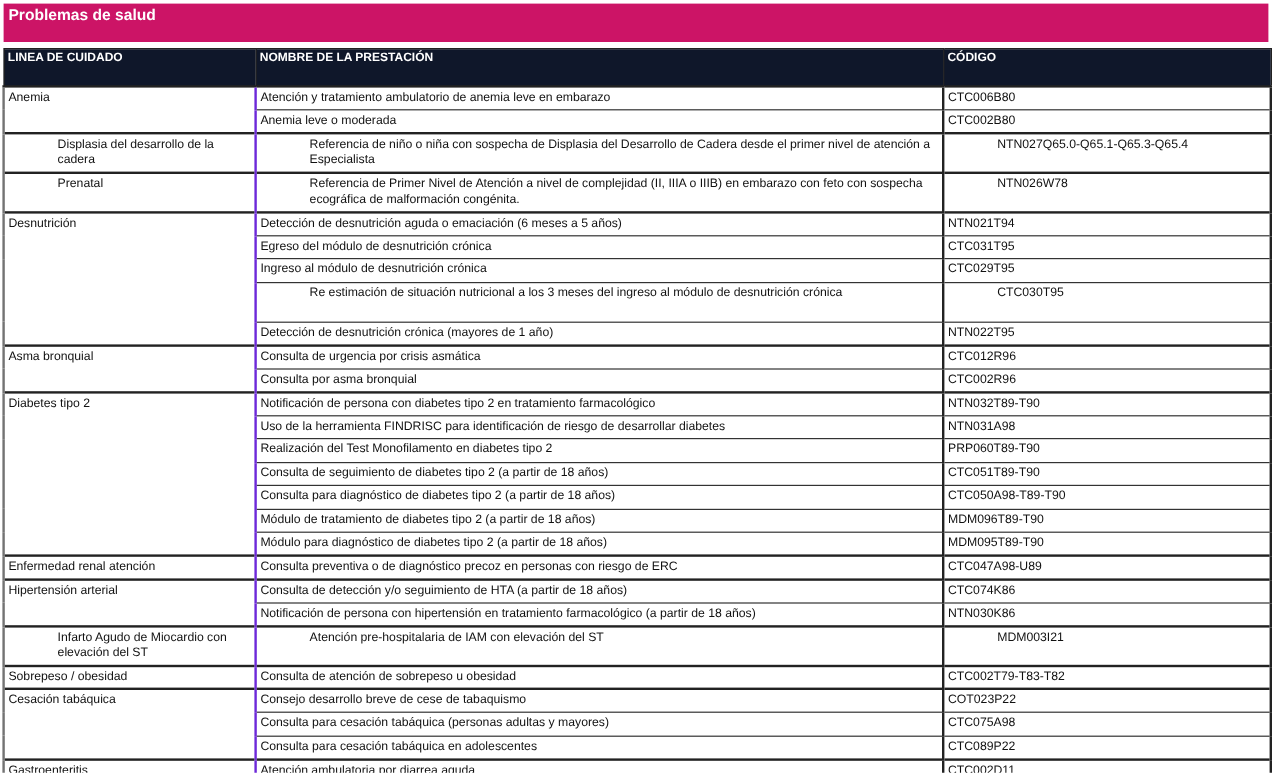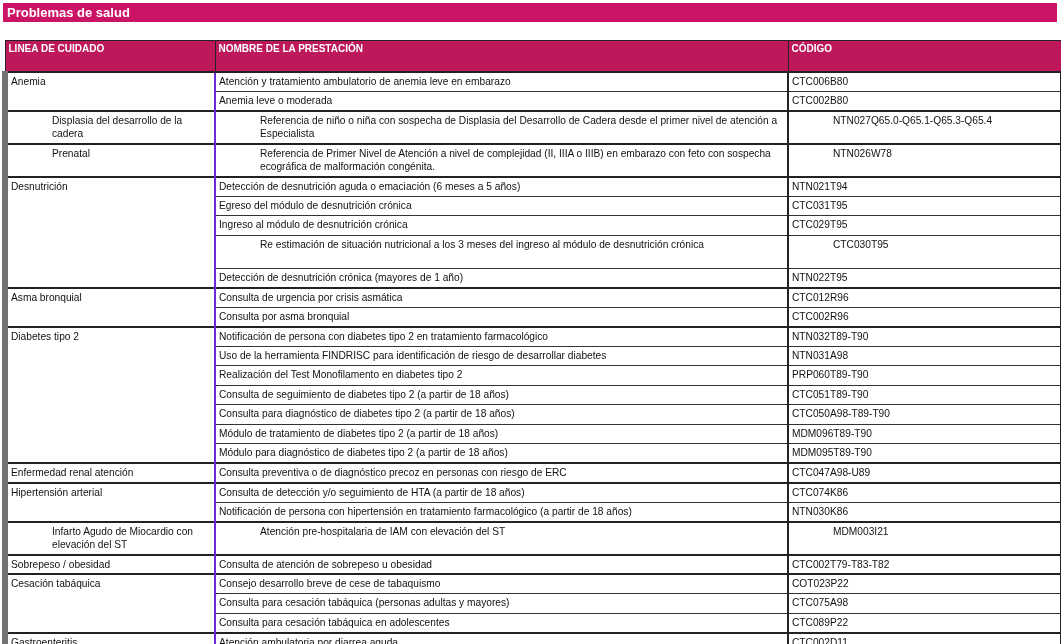--- a/index.html
+++ b/index.html
@@ -1,31 +1,31 @@
 <!DOCTYPE html>
 <html><head>
 <meta charset="utf-8">
 <style>
   html, body { margin: 0; padding: 0; background: #ffffff; }
   body { width: 1061px; height: 644px; overflow: hidden; position: relative;
          font-family: "Liberation Sans", sans-serif; color: #111; }
-  .title-bar { position: absolute; left: 3px; top: 3px; width: 1054px; height: 19px;
+  .title-bar { position: absolute; left: 3px; top: 3px; width: 1054px; height: 32px;
                background: #cc1466; color: #fff; font-weight: bold; font-size: 13px;
                line-height: 19px; padding-left: 4px; box-sizing: border-box; }
   table.grid { position: absolute; left: 2px; top: 40px; border-collapse: collapse;
                table-layout: fixed; width: 1056px; font-size: 10.2px; }
   table.grid col.c1 { width: 210px; }
   table.grid col.c2 { width: 573px; }
   table.grid col.c3 { width: 273px; }
-  table.grid th { background: #be185d; color: #fff; font-weight: bold; text-align: left;
+  table.grid th { background: #0f172a; color: #fff; font-weight: bold; text-align: left;
                   vertical-align: top; height: 31px; padding: 2px 3px; box-sizing: border-box;
                   border: 1px solid #222; border-bottom: 2px solid #222; font-size: 10px; }
   table.grid td { border: 1px solid #333; padding: 2px 3px 2px 3px; vertical-align: top;
                   line-height: 13px; box-sizing: border-box; height: 19.5px; }
-  table.grid td.group { border-left: 6px solid #737373; }
+  table.grid td.group { border-left: 2px solid #737373; }
   table.grid td.code { border-right: 2px solid #222; border-left: 2px solid #222; }
   table.grid td.name { border-left: 2px solid #6d28d9; }
   tr.tall td { height: 33px; padding-left: 44px; }
   tr.group-start td { border-top: 2px solid #222; }
 </style>
 </head>
 <body>
 
 <div class="title-bar">Problemas de salud</div>
 

